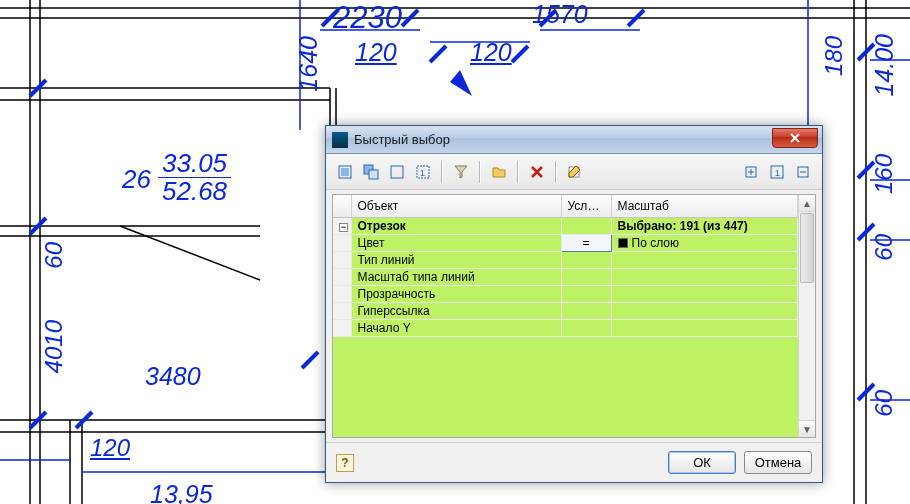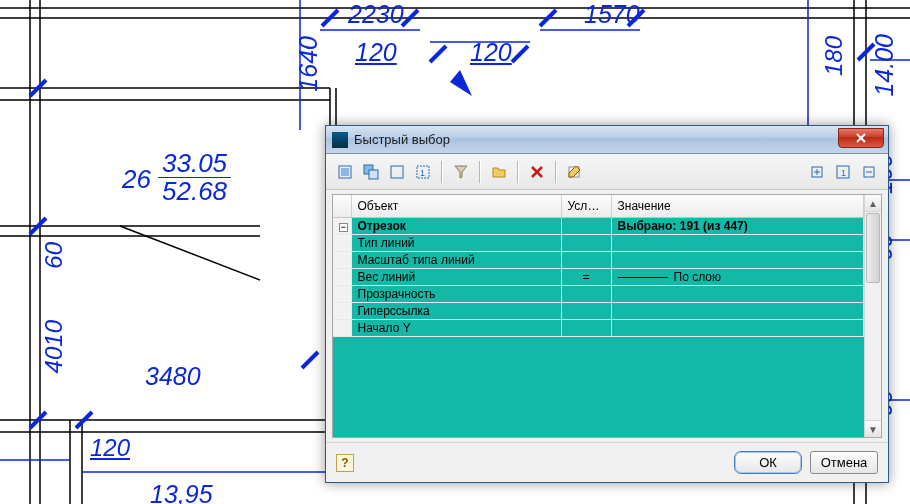--- a/index.html
+++ b/index.html
@@ -20,21 +20,21 @@
   .cad-label { position: absolute; color: #0a28d8; font-family: Arial; font-style: italic; white-space: nowrap; }
   .cad-label.vert { writing-mode: vertical-rl; transform: rotate(180deg); }
   .frac { display: inline-flex; flex-direction: column; align-items: flex-end; font-size: 26px; line-height: 1.05; }
   .frac .top { border-bottom: 1.5px solid #0a28d8; padding: 0 4px; }
   .frac .bot { padding: 0 4px; }
 
   
   .dialog {
     position: absolute;
     left: 325px; top: 125px;
-    width: 564px; height: 358px;
+    width: 498px; height: 358px;
     background: #f0f0f0;
     border: 1px solid #2c5a8a;
     box-shadow: 0 0 12px rgba(0,0,0,0.4);
     display: flex; flex-direction: column;
   }
   .titlebar {
     height: 28px;
     background: linear-gradient(#d9e4f1, #b8cde6 45%, #a9c2e0 46%, #c5d5ea);
     border-bottom: 1px solid #7a94b3;
     display: flex; align-items: center;
@@ -73,21 +73,21 @@
     font-size: 13px;
     position: relative;
   }
   .tb-btn svg { width: 16px; height: 16px; }
   .tb-right { margin-left: auto; display: flex; gap: 4px; }
 
   .grid-wrap {
     flex: 1;
     margin: 4px 6px 4px 6px;
     border: 1px solid #a8a8a8;
-    background: #14b8a6;
+    background: #bef264;
     display: flex;
     overflow: hidden;
   }
   .grid {
     flex: 1;
     font-size: 12px;
     overflow: hidden;
   }
   .grid table { width: 100%; border-collapse: collapse; table-layout: fixed; }
   .grid th {
@@ -144,21 +144,21 @@
     font-weight: bold; color: #806000; font-size: 12px;
   }
   .footer-btn {
     min-width: 68px; height: 23px;
     border: 1px solid #8a8a8a;
     background: linear-gradient(#fdfdfd,#e6e6e6);
     border-radius: 3px;
     display: flex; align-items: center; justify-content: center;
     cursor: pointer;
   }
-  .footer-btn.default { border-color: #4a7bbf; box-shadow: 0 0 0 1px #a8c6ea inset; border-radius: 7px; }
+  .footer-btn.default { border-color: #4a7bbf; box-shadow: 0 0 0 1px #a8c6ea inset; }
   .spacer { flex: 1; }
 </style>
 </head>
 <body>
 
 <div class="cad-bg">
   <svg width="910" height="504">
     <g stroke="#000" stroke-width="1.5" fill="none">
       <path d="M0 8 H910 M0 18 H910"></path>
       <path d="M0 88 H330 M0 100 H330"></path>
@@ -190,22 +190,22 @@
       <line x1="540" y1="26" x2="556" y2="10"></line>
       <line x1="628" y1="26" x2="644" y2="10"></line>
       <line x1="858" y1="60" x2="874" y2="44"></line>
       <line x1="858" y1="178" x2="874" y2="162"></line>
       <line x1="858" y1="240" x2="874" y2="224"></line>
       <line x1="858" y1="400" x2="874" y2="384"></line>
     </g>
     <path d="M460 70 L472 96 L450 82 Z" fill="#0a28d8"></path>
   </svg>
 
-  <div class="cad-label" style="left:348px; top:0px; font-size:25px;">2230</div>
-  <div class="cad-label" style="left:584px; top:0px; font-size:25px;">1570</div>
+  <div class="cad-label" style="left:333px; top:0px; font-size:31px;">2230</div>
+  <div class="cad-label" style="left:532px; top:0px; font-size:25px;">1570</div>
   <div class="cad-label" style="left:355px; top:38px; font-size:25px; text-decoration: underline;">120</div>
   <div class="cad-label" style="left:470px; top:38px; font-size:25px; text-decoration: underline;">120</div>
   <div class="cad-label vert" style="left:294px; top:36px; font-size:25px;">1640</div>
   <div class="cad-label" style="left:122px; top:164px; font-size:26px;text-align:right;">26</div>
   <div class="cad-label" style="left:158px; top:150px;">
     <span class="frac">
         <span class="top">33.05</span>
         <span class="bot">52.68</span>
       </span>
   </div>
@@ -311,47 +311,47 @@
             <col class="col-tree">
             <col class="col-obj">
             <col class="col-cond">
             <col class="col-val">
           </colgroup>
         <thead>
           <tr>
             <th class="col-tree"></th>
             <th>Объект</th>
             <th>Услов...</th>
-            <th>Значение</th>
+            <th>Масштаб</th>
           </tr>
         </thead>
         <tbody>
           <tr class="row-header">
             <td class="col-tree"><span class="expander">−</span></td>
             <td>Отрезок</td>
             <td></td>
             <td>Выбрано: 191 (из 447)</td>
           </tr>
+          <tr class="row-sel">
+            <td class="col-tree"></td>
+            <td>Цвет</td>
+            <td class="col-cond">=</td>
+            <td><span class="by-layer-sw"></span><span>По слою</span></td>
+          </tr>
           <tr>
             <td class="col-tree"></td>
             <td>Тип линий</td>
             <td class="col-cond"></td>
             <td></td>
           </tr>
           <tr>
             <td class="col-tree"></td>
             <td>Масштаб типа линий</td>
             <td class="col-cond"></td>
             <td></td>
-          </tr>
-          <tr>
-            <td class="col-tree"></td>
-            <td>Вес линий</td>
-            <td class="col-cond">=</td>
-            <td><span class="line-sample"></span><span>По слою</span></td>
           </tr>
           <tr>
             <td class="col-tree"></td>
             <td>Прозрачность</td>
             <td class="col-cond"></td>
             <td></td>
           </tr>
           <tr>
             <td class="col-tree"></td>
             <td>Гиперссылка</td>

